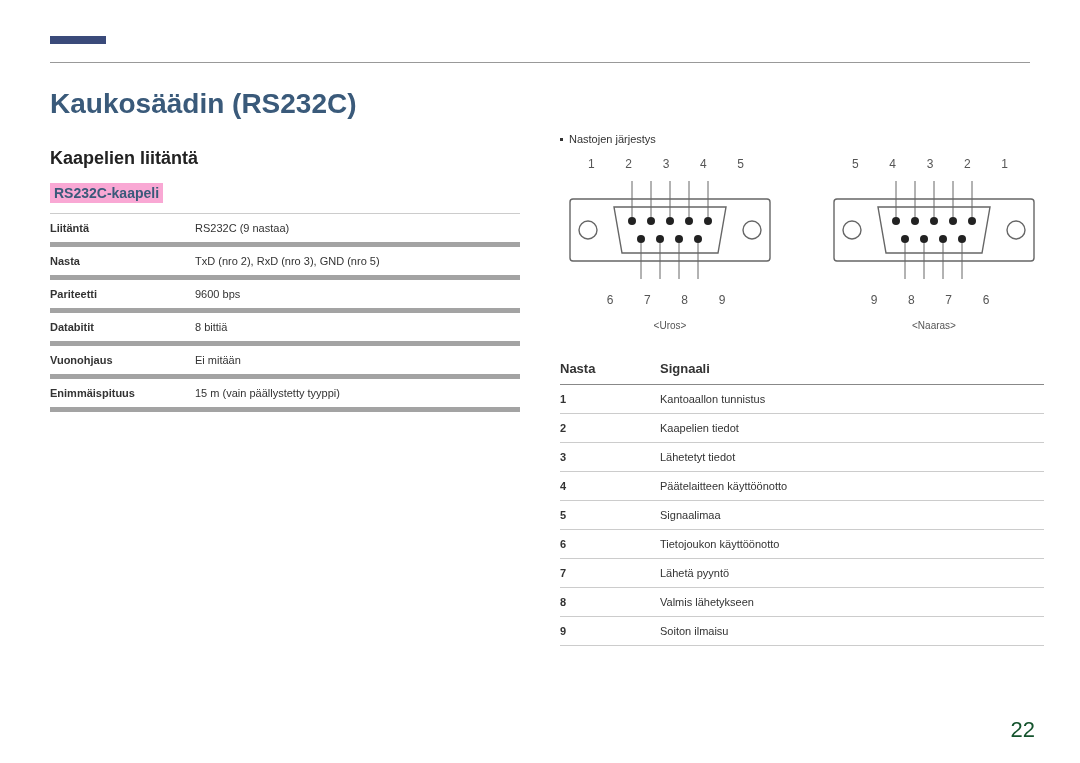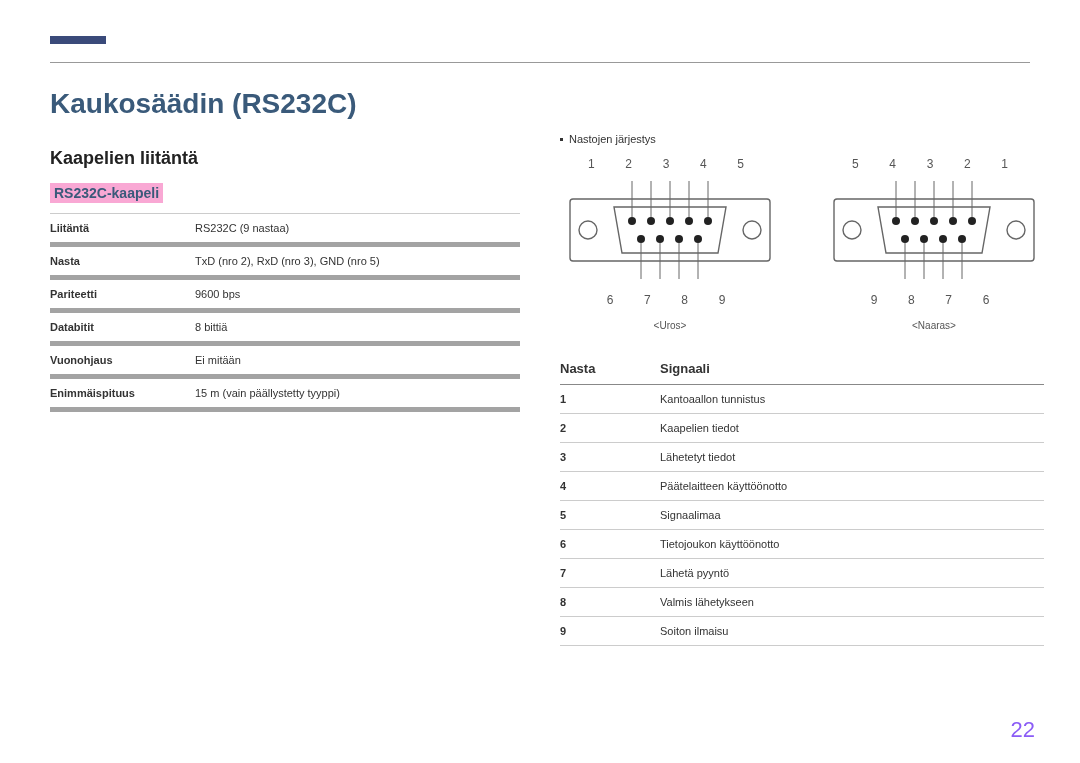--- a/index.html
+++ b/index.html
@@ -132,21 +132,21 @@
     border-bottom: 1px solid #ccc;
   }
   .signal-table td:first-child {
     font-weight: 600;
   }
   .page-num {
     position: absolute;
     bottom: 20px;
     right: 45px;
     font-size: 22px;
-    color: #8b5cf6;
+    color: #14532d;
   }
   svg .body { fill: none; stroke: #666; stroke-width: 1.4; }
   svg .pin { fill: #222; }
   svg .lead { stroke: #666; stroke-width: 1; }
   svg .screw { fill: none; stroke: #666; stroke-width: 1.4; }
 </style>
 </head>
 <body>
 
 <div class="header-accent"></div>

